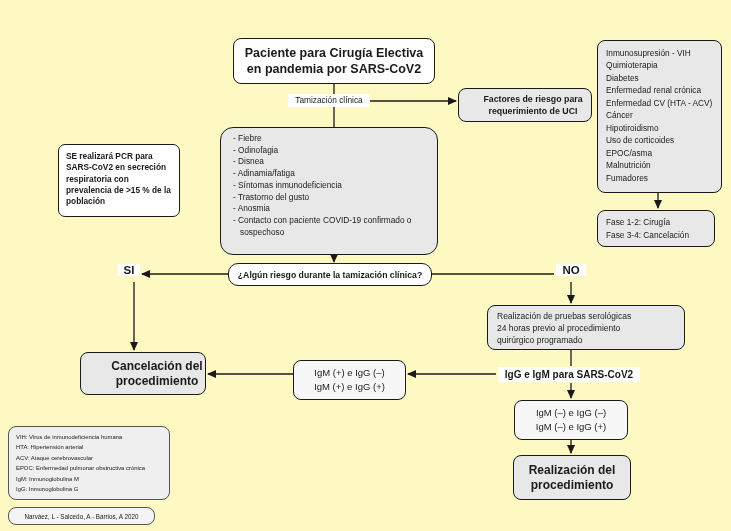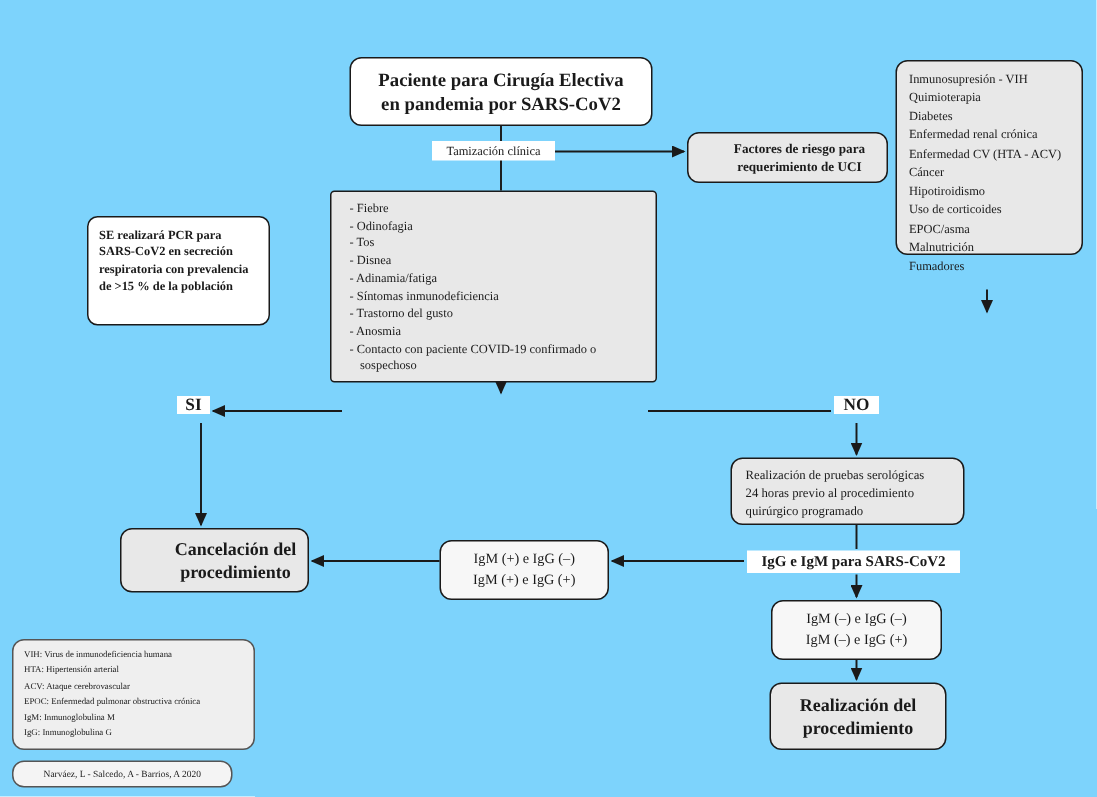--- a/index.html
+++ b/index.html
@@ -1,53 +1,53 @@
 <!DOCTYPE html>
 <html><head>
 <meta charset="utf-8">
 <style>
   html,body{margin:0;padding:0;background:#ffffff;}
   #canvas{
     position:relative;
     width:731px;height:531px;
-    background:#7dd3fc;
-    font-family:Liberation Serif, serif;
+    background:#fef9c3;
+    font-family:Liberation Sans, sans-serif;
     color:#1a1a1a;
     overflow:hidden;
   }
   #connectors{position:absolute;left:0;top:0;z-index:0;}
   .box{position:absolute;z-index:1;box-sizing:border-box;background:#e8e8e8;
        border:1.2px solid #1a1a1a;border-radius:8px;}
   .box.white{background:#ffffff;}
   .box.nearwhite{background:#f7f7f7;}
   .box.thick{border-width:1.9px;}
-  .box.square{border-radius:3px;}
+  .box.square{border-radius:13px;}
   .centered{display:flex;flex-direction:column;align-items:center;justify-content:center;text-align:center;}
   .bold{font-weight:bold;}
   .floatlabel{position:absolute;z-index:2;background:#ffffff;text-align:center;}
   
   .title-box{left:233px;top:38px;width:202px;height:46px;font-size:12.5px;line-height:16px;}
   .pcr-box{left:58px;top:112px;width:122px;height:73px;font-size:8.3px;line-height:11.3px;
            padding:6px 7px;border-radius:7px;margin-top:32px;}
   .tamizacion-label{left:288px;top:94px;width:82px;height:13px;font-size:8.3px;line-height:13px;}
   .factores-box{left:458px;top:88px;width:134px;height:34px;font-size:8.8px;line-height:12px;border-width:1.5px;padding-left:16px;}
-  .risk-box{left:597px;top:40px;width:125px;height:130px;font-size:8.3px;line-height:12.45px;
+  .risk-box{left:597px;top:40px;width:125px;height:153px;font-size:8.3px;line-height:12.45px;
             padding:6px 0 0 8px;border-width:1.4px;}
   .fase-box{left:597px;top:210px;width:118px;height:37px;font-size:8.3px;line-height:13px;
             padding:5px 0 0 8px;border-width:1.4px;}
   .symptoms-box{left:220px;top:127px;width:218px;height:128px;font-size:8.3px;line-height:11.7px;
                 padding:5px 8px;}
   .dash-item{padding-left:11px;text-indent:-7px;}
   .dash-item::before{content:"- ";}
   .decision-box{left:228px;top:263px;width:204px;height:23px;font-size:8.7px;border-width:1.5px;
                 border-radius:10px;}
   .si-label{left:118px;top:264px;width:22px;font-size:11.5px;}
   .no-label{left:556px;top:264px;width:30px;font-size:11.5px;}
   .cancel-box{left:80px;top:352px;width:126px;height:43px;font-size:12px;line-height:15px;padding-left:28px;}
-  .pruebas-box{left:487px;top:305px;width:156px;height:45px;font-size:8.5px;line-height:12.2px;
+  .pruebas-box{left:487px;top:305px;width:198px;height:45px;font-size:8.5px;line-height:12.2px;
                padding:4px 0 0 9px;border-width:1.4px;}
   .serologia-label{left:498px;top:367px;width:142px;height:15px;font-size:10px;line-height:15px;}
   .igm-pos-box{left:293px;top:360px;width:113px;height:40px;font-size:9.5px;line-height:14.5px;}
   .igm-neg-box{left:514px;top:400px;width:114px;height:40px;font-size:9.5px;line-height:14.5px;}
   .realizacion-box{left:513px;top:455px;width:118px;height:45px;font-size:12px;line-height:15px;}
   .legend-box{left:8px;top:426px;width:162px;height:74px;font-size:5.9px;line-height:10.4px;
               padding:5px 0 0 7px;background:#efefef;border-width:1px;border-color:#555;}
   .credit-box{left:8px;top:507px;width:147px;height:18px;font-size:6.3px;background:#f4f4f4;
               border-width:1px;border-color:#555;}
 </style>
@@ -100,33 +100,37 @@
       <div>Enfermedad renal crónica</div>
       <div>Enfermedad CV (HTA - ACV)</div>
       <div>Cáncer</div>
       <div>Hipotiroidismo</div>
       <div>Uso de corticoides</div>
       <div>EPOC/asma</div>
       <div>Malnutrición</div>
       <div>Fumadores</div>
     </div>
 
+  <div class="box fase-box">
+      <div>Fase 1-2: Cirugía</div>
+      <div>Fase 3-4: Cancelación</div>
+    </div>
 
   <div class="box square symptoms-box">
       <div class="dash-item">Fiebre</div>
       <div class="dash-item">Odinofagia</div>
-      <div class="dash-item">Tos</div>
       <div class="dash-item">Disnea</div>
       <div class="dash-item">Adinamia/fatiga</div>
       <div class="dash-item">Síntomas inmunodeficiencia</div>
       <div class="dash-item">Trastorno del gusto</div>
       <div class="dash-item">Anosmia</div>
       <div class="dash-item">Contacto con paciente COVID-19 confirmado o sospechoso</div>
     </div>
 
+  <div class="box white centered bold decision-box">¿Algún riesgo durante la tamización clínica?</div>
 
   <div class="floatlabel bold si-label">SI</div>
 
   <div class="floatlabel bold no-label">NO</div>
 
   <div class="box thick centered bold cancel-box">
       <div>Cancelación del</div>
       <div>procedimiento</div>
     </div>
 

